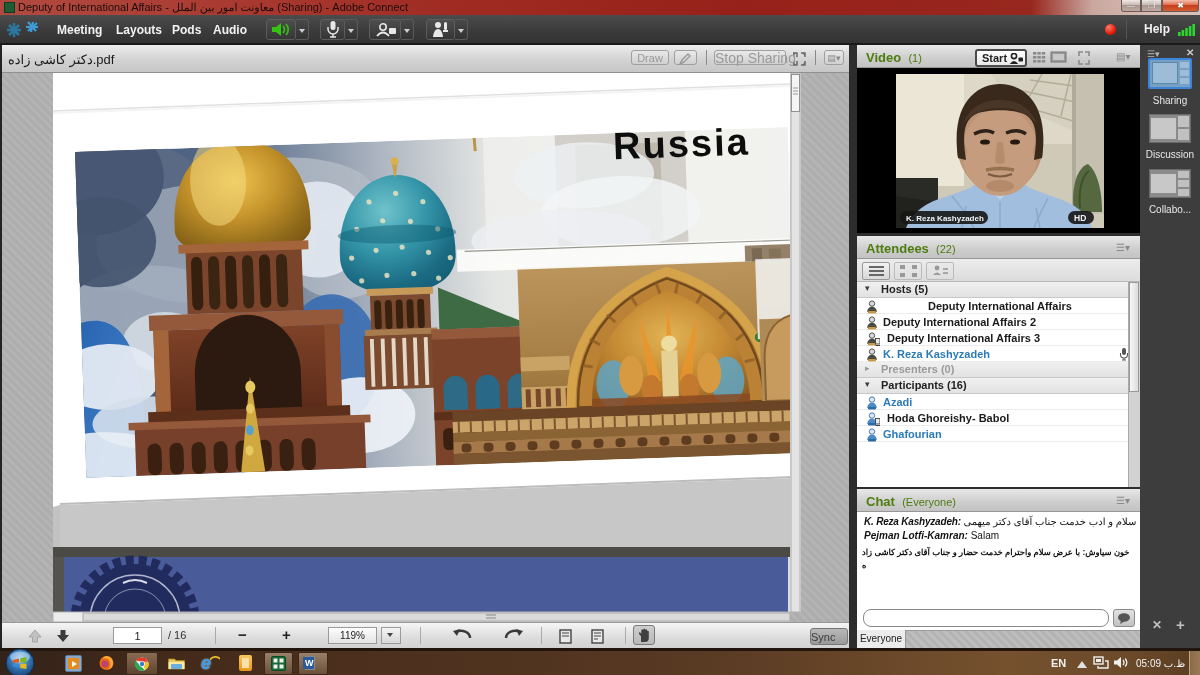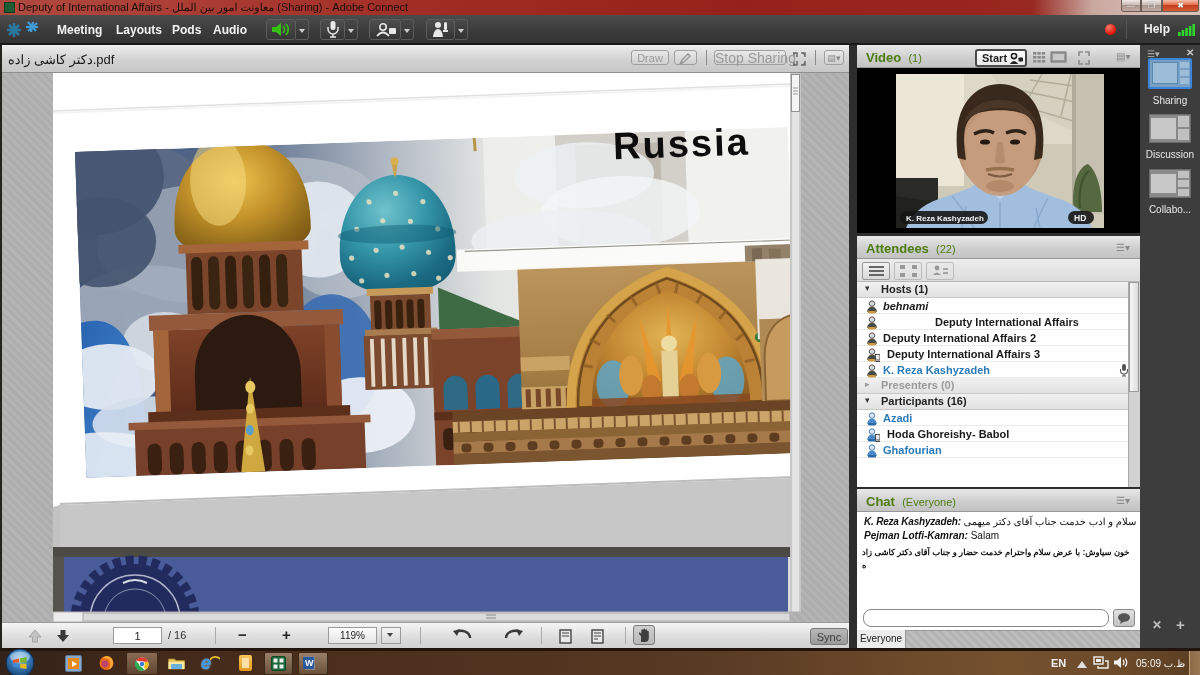--- a/index.html
+++ b/index.html
@@ -514,21 +514,21 @@
     <rect x="34" y="2" width="11" height="13" fill="#e8e8e8" stroke="#444" stroke-width="1.4"></rect>
           <line x1="36" y1="5" x2="43" y2="5" stroke="#444"></line>
           <line x1="36" y1="8" x2="43" y2="8" stroke="#444"></line>
           <line x1="36" y1="11" x2="40" y2="11" stroke="#444"></line>
   </svg>
   <div class="abs" style="left:625px;top:4px;width:1px;height:17px;background:#aaa"></div>
   <div class="abs" style="left:633px;top:2px;width:22px;height:20px;background:linear-gradient(#cfcfcf,#b8b8b8);border:1px solid #7a7a7a;border-radius:3px"></div>
   <svg class="abs" style="left:637px;top:5px" width="14" height="15" viewBox="0 0 14 15">
     <path d="M4,14 L4,8 C2,7 1.4,4.4 2.6,4.2 C3.4,4.1 4,5.5 4.3,6 L4.3,2.4 C4.3,1 6,1 6.1,2.4 L6.3,1.4 C6.5,0.2 8,0.3 8.1,1.5 L8.3,2 C8.6,1 10,1.1 10.1,2.2 L10.2,3.2 C10.6,2.6 11.8,2.8 11.8,4 L11.8,10 C11.8,12.5 10.5,14 8,14 Z" fill="#3f3f3f"></path>
   </svg>
-  <div class="abs" style="left:810px;top:5px;width:38px;height:17px;background:linear-gradient(#b8b8b8,#9a9a9a);border:1px solid #787878;border-radius:3px;font-size:11px;color:#3a3a3a;text-align:center;line-height:16px">Sync</div>
+  <div class="abs" style="left:810px;top:5px;width:38px;height:17px;background:linear-gradient(#b8b8b8,#9a9a9a);border:1px solid #787878;border-radius:3px;font-size:11px;color:#3a3a3a;text-align:left;line-height:16px">Sync</div>
 </div>
   </div>
 
   <div id="videopod" class="abs">
     <div class="podheader"></div>
     <div class="podtitle">Video&nbsp;&nbsp;<span style="font-weight:normal;font-size:11px">(1)</span></div>
     <svg class="abs" style="left:39px;top:29px" width="208" height="154" viewBox="0 0 208 154">
   <rect x="0" y="0" width="208" height="154" fill="#cfc9b8"></rect>
   <rect x="0" y="0" width="208" height="70" fill="#ddd8c8"></rect>
   <polygon points="95,0 208,0 208,70 115,30" fill="#d5d0c0"></polygon>
@@ -624,41 +624,31 @@
     <div class="abs" style="left:69px;top:26px;width:28px;height:18px;border:1px solid #bbb;border-radius:2px"></div>
     <svg class="abs" style="left:75px;top:29px" width="17" height="12" viewBox="0 0 17 12">
         <circle cx="5" cy="3" r="2.4" fill="#999"></circle>
         <path d="M1,10 q4,-5 8,0 Z" fill="#999"></path>
         <line x1="11" y1="4" x2="16" y2="4" stroke="#999" stroke-width="1.6"></line>
         <line x1="11" y1="8" x2="16" y2="8" stroke="#999" stroke-width="1.6"></line>
       </svg>
     <div id="attlist" class="abs" style="left:0;top:46px;width:283px;height:205px;background:#fff;font-size:11px;overflow:hidden">
         <div style="position:relative;height:16px;background:linear-gradient(#f0f0f0,#e2e2e2);border-bottom:1px solid #c8c8c8">
           <span style="position:absolute;left:8px;top:1px;color:#3a3a3a;font-size:9px">▾</span>
-          <span style="position:absolute;left:24px;top:1px;font-weight:bold;color:#222">Hosts (1)</span>
+          <span style="position:absolute;left:24px;top:1px;font-weight:bold;color:#222">Hosts (5)</span>
         </div>
         <div style="position:relative;height:16px;border-bottom:1px solid #ececec">
           <span style="position:absolute;left:9px;top:1px">
             <svg width="14" height="14" viewBox="0 0 14 14" style="position:absolute;left:0;top:1px">
               <circle cx="6" cy="3.6" r="2.7" fill="#d8d8d8" stroke="#555" stroke-width="1"></circle>
               <path d="M1.2,12 C1.6,8 4,6.8 6,6.8 C8,6.8 10.4,8 10.8,12 Z" fill="#4a4a42"></path>
               <rect x="2" y="11" width="8" height="2.4" rx="1" fill="#c89a4a"></rect>
             </svg>
           </span>
-          <span style="position:absolute;left:26px;top:2px;color:#1a1a1a;font-weight:bold;font-style:italic;">behnami</span>
-        </div>
-        <div style="position:relative;height:16px;border-bottom:1px solid #ececec">
-          <span style="position:absolute;left:9px;top:1px">
-            <svg width="14" height="14" viewBox="0 0 14 14" style="position:absolute;left:0;top:1px">
-              <circle cx="6" cy="3.6" r="2.7" fill="#d8d8d8" stroke="#555" stroke-width="1"></circle>
-              <path d="M1.2,12 C1.6,8 4,6.8 6,6.8 C8,6.8 10.4,8 10.8,12 Z" fill="#4a4a42"></path>
-              <rect x="2" y="11" width="8" height="2.4" rx="1" fill="#c89a4a"></rect>
-            </svg>
-          </span>
-          <span style="position:absolute;left:38px;top:2px;color:#1a1a1a;font-weight:bold;padding-left:40px;">Deputy International Affairs</span>
+          <span style="position:absolute;left:31px;top:2px;color:#1a1a1a;font-weight:bold;padding-left:40px;">Deputy International Affairs</span>
         </div>
         <div style="position:relative;height:16px;border-bottom:1px solid #ececec">
           <span style="position:absolute;left:9px;top:1px">
             <svg width="14" height="14" viewBox="0 0 14 14" style="position:absolute;left:0;top:1px">
               <circle cx="6" cy="3.6" r="2.7" fill="#d8d8d8" stroke="#555" stroke-width="1"></circle>
               <path d="M1.2,12 C1.6,8 4,6.8 6,6.8 C8,6.8 10.4,8 10.8,12 Z" fill="#4a4a42"></path>
               <rect x="2" y="11" width="8" height="2.4" rx="1" fill="#c89a4a"></rect>
             </svg>
           </span>
           <span style="position:absolute;left:26px;top:2px;color:#1a1a1a;font-weight:bold;">Deputy International Affairs 2</span>

